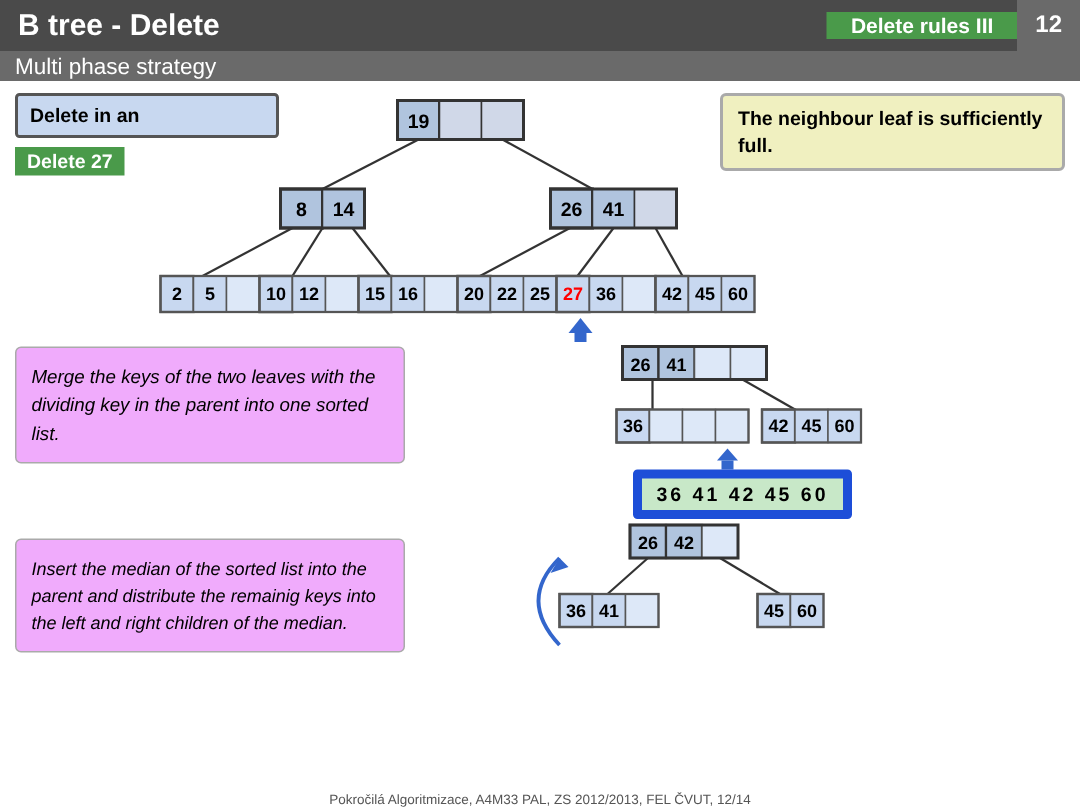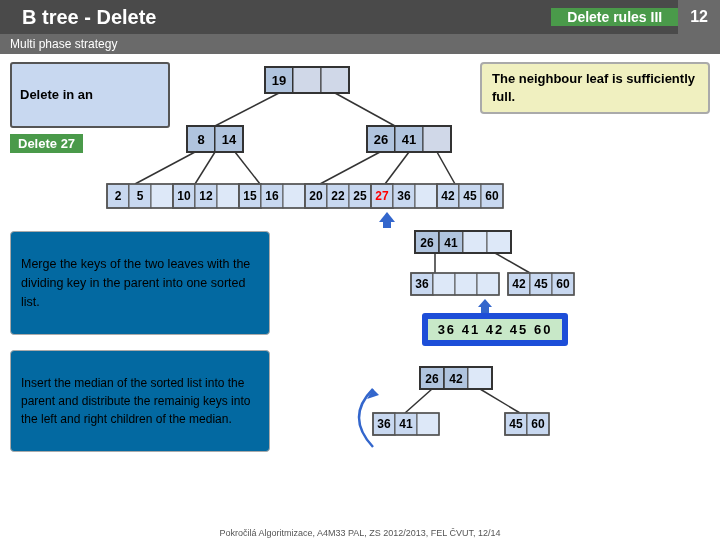--- a/index.html
+++ b/index.html
@@ -12,21 +12,21 @@
       position: relative;
     }
 
     
     .header {
       background: #4a4a4a;
       color: white;
       display: flex;
       align-items: center;
       height: 34px;
-      padding: 0 22px;
+      padding: 0 12px;
       position: relative;
     }
     .header-title {
       font-size: 20px;
       font-weight: bold;
       color: white;
     }
     .header-right {
       position: absolute;
       right: 0;
@@ -52,21 +52,21 @@
       font-weight: bold;
       padding: 0 12px;
       height: 34px;
       display: flex;
       align-items: center;
     }
 
     .subtitle {
       background: #6a6a6a;
       color: white;
-      font-size: 12px;
+      font-size: 15px;
       padding: 2px 10px;
       height: 20px;
       display: flex;
       align-items: center;
     }
 
     
     .main {
       background: white;
       margin: 0;
@@ -108,27 +108,28 @@
 
     
     .middle-section {
       display: flex;
       align-items: flex-start;
       margin-top: 6px;
       gap: 10px;
     }
 
     .text-box {
-      background: #0369a1;
+      background: #f0abfc;
       border: 1px solid #aaa;
       border-radius: 4px;
-      padding: 23px 10px;
+      padding: 10px 10px;
       font-size: 12px;
       line-height: 1.5;
       flex: 0 0 260px;
+      font-style: italic;
     }
 
     .sorted-box {
       background: #c8e8c8;
       border: 6px solid #1d4ed8;
       border-radius: 3px;
       padding: 3px 10px;
       font-size: 13px;
       font-weight: bold;
       letter-spacing: 2px;
@@ -166,21 +167,21 @@
   </div>
 </div>
 
 <div class="subtitle">Multi phase strategy</div>
 
 <div class="main">
 
   <div class="top-section" style="position:relative; height:165px;">
 
     <div style="position:absolute; left:0; top:0; z-index:2;">
-      <div style="background:#c8d8f0; border:2px solid #555; border-radius:3px; padding:22px 8px; font-size:13px; font-weight:bold; line-height:1.4; width:160px;">
+      <div style="background:#c8d8f0; border:2px solid #555; border-radius:3px; padding:4px 8px; font-size:13px; font-weight:bold; line-height:1.4; width:176px;">
         <span>Delete in an</span><br>
       </div>
       <div style="margin-top:6px;">
         <span class="label-delete27">Delete 27</span>
       </div>
     </div>
 
     <div class="neighbour-box" style="position:absolute; right:0; top:0;">
       <span>The neighbour leaf is sufficiently full.</span>
     </div>

